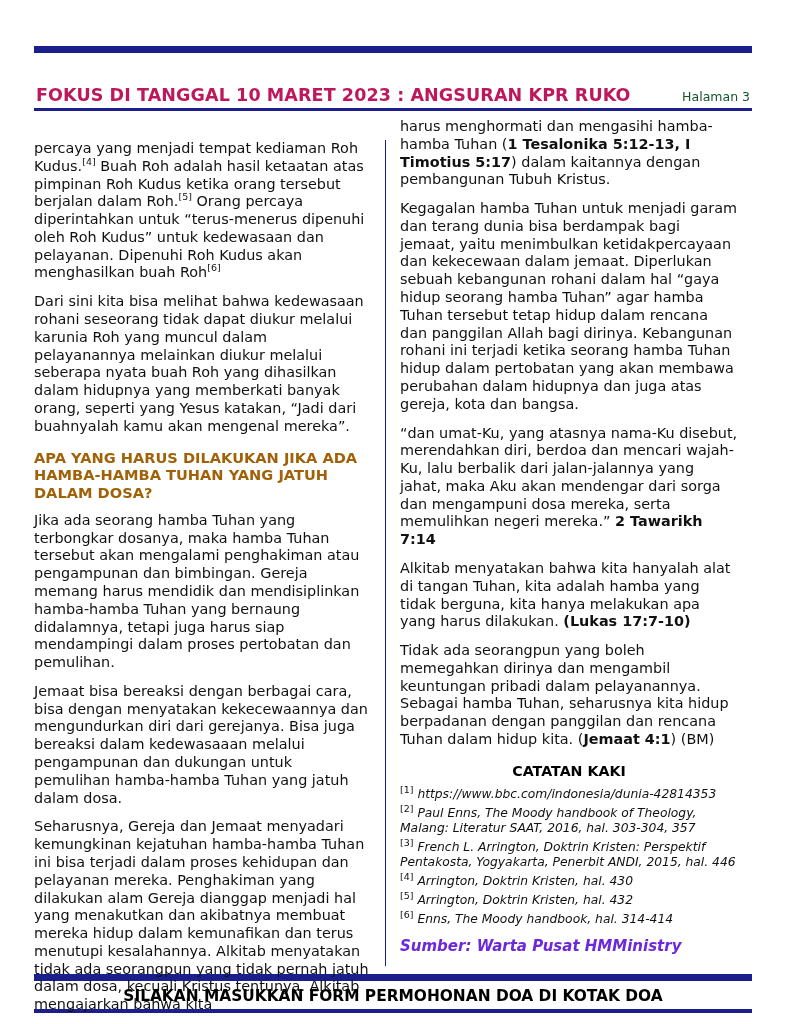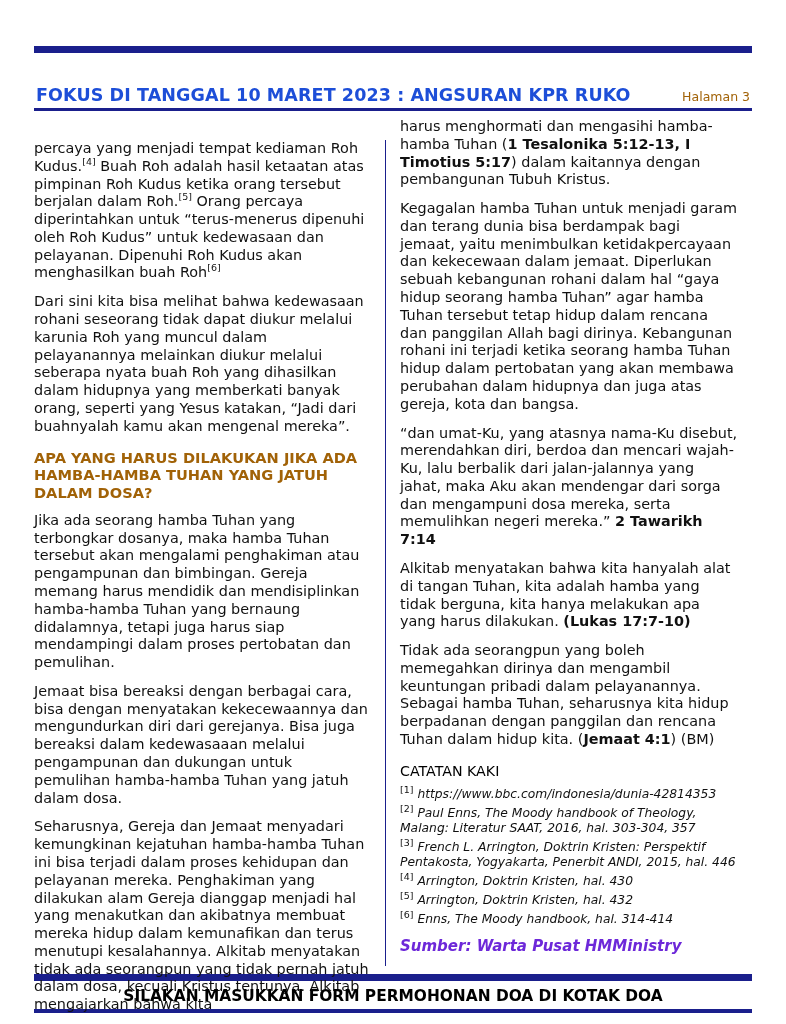--- a/index.html
+++ b/index.html
@@ -33,26 +33,26 @@
   .header-band {
     display: flex;
     align-items: baseline;
     justify-content: space-between;
     padding: 4px 2px 3px 2px;
   }
   .header-title {
     font-weight: bold;
     font-size: 17.5px;
     letter-spacing: 0.1px;
-    color: #1d4ed8;
+    color: #be185d;
     white-space: nowrap;
   }
   .header-page {
     font-size: 12.5px;
-    color: #a16207;
+    color: #14532d;
     white-space: nowrap;
     padding-left: 10px;
     margin-top: 32px;
   }
   .header-rule-bottom {
     height: 3px;
     background: #1a1f8c;
     margin-bottom: 7px;
   }
 
@@ -88,22 +88,23 @@
   h2.subhead {
     margin: 13px 0 10px 0;
     font-size: 14.6px;
     font-weight: bold;
     line-height: 1.22;
     color: #a16207;
   }
   h3.notes-head {
     margin: 14px 0 5px 0;
     font-size: 14.2px;
-    font-weight: normal;
+    font-weight: bold;
     color: #000;
+    text-align: center;
   }
 
   .footnotes {
     font-size: 12.3px;
     line-height: 1.22;
     font-style: italic;
     color: #111;
   }
   .footnotes div {
     margin-bottom: 1px;

